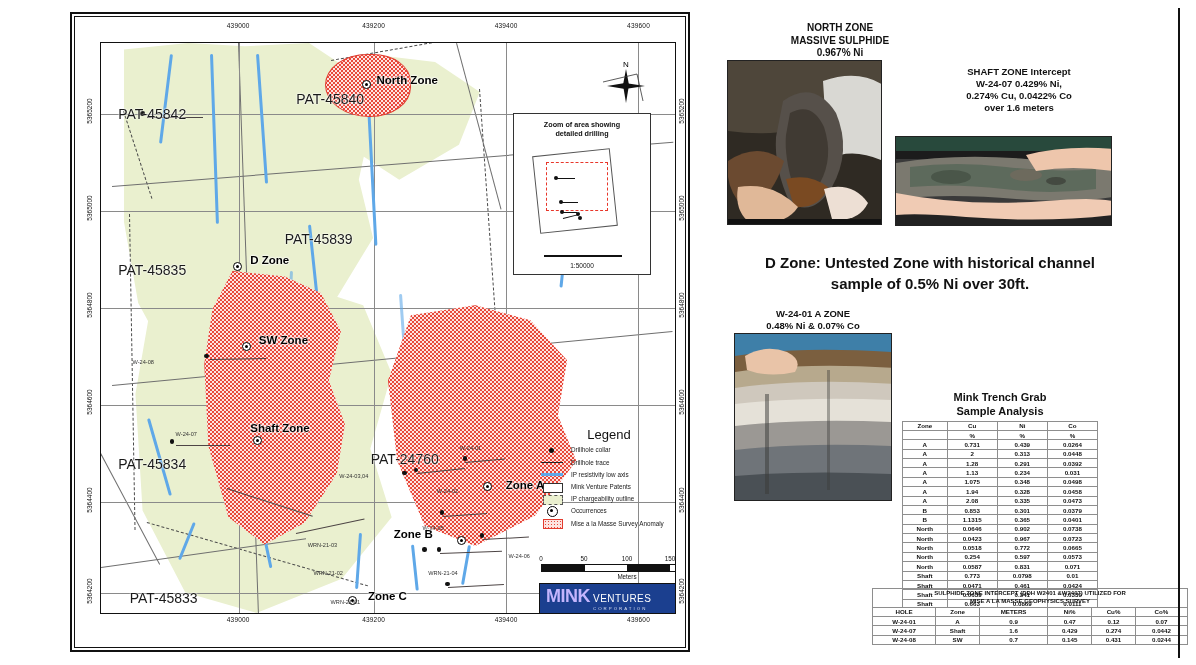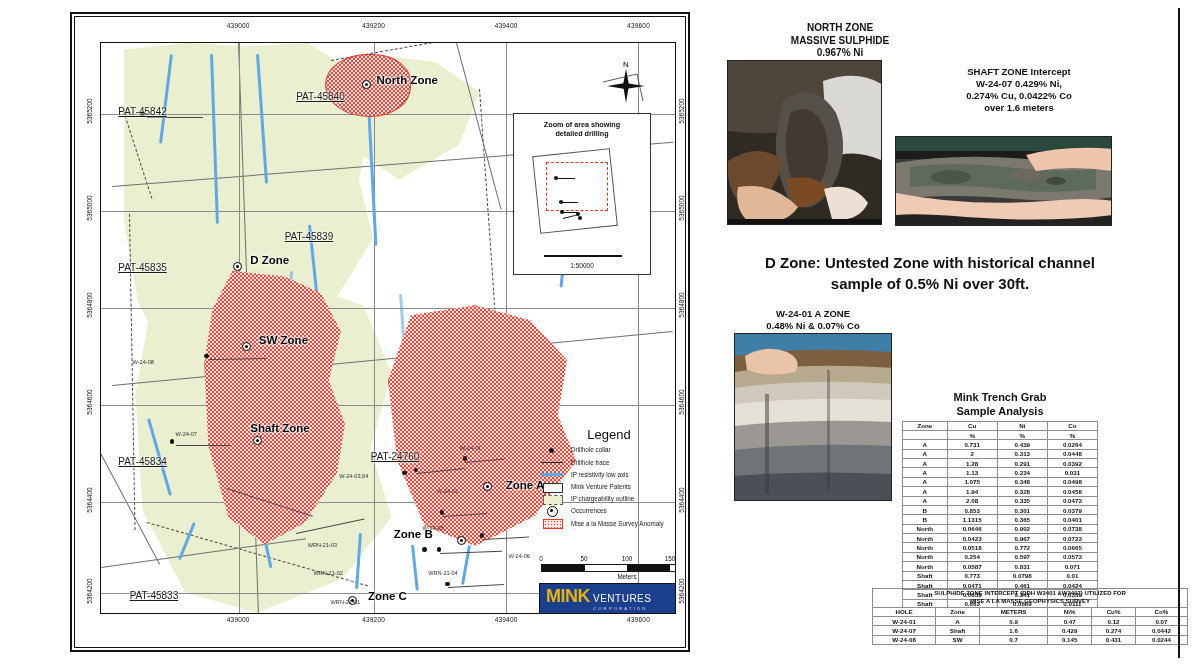--- a/index.html
+++ b/index.html
@@ -49,22 +49,22 @@
     background-color:#fde3e0;
     background-image:
       radial-gradient(#e8483a 0.8px, transparent 0.9px),
       radial-gradient(#e8483a 0.8px, transparent 0.9px);
     background-size:4px 4px, 4px 4px;
     background-position:0 0, 2px 2px;
   }
 
   .zone-label { position:absolute; font-weight:bold; font-size:11.5px; color:#000;
                 text-shadow:0 0 2px #fff,0 0 2px #fff,0 0 3px #fff; white-space:nowrap; }
-  .pat-label { position:absolute; font-size:10px; color:#1a1a1a; white-space:nowrap;
-               text-shadow:0 0 2px #fff,0 0 2px #fff;text-decoration:underline; }
+  .pat-label { position:absolute; font-size:14px; color:#1a1a1a; white-space:nowrap;
+               text-shadow:0 0 2px #fff,0 0 2px #fff; }
   .dh-label { position:absolute; font-size:5.6px; color:#333; white-space:nowrap; }
   .occ { position:absolute; width:9px; height:9px; border:1.2px solid #000; border-radius:50%; background:#fff;}
   .occ:after{ content:""; position:absolute; left:2px; top:2px; width:3px; height:3px; border-radius:50%; background:#000;}
   .collar { position:absolute; width:4.5px; height:4.5px; border-radius:50%; background:#111; }
   .trace { position:absolute; height:1px; background:#4d4545; transform-origin:0 50%; }
 
   
   #inset { position:absolute; left:412px; top:70px; width:138px; height:162px;
            background:#fff; border:1.6px solid #333; }
   #inset .title { text-align:center; font-size:7.2px; font-weight:bold; padding-top:6px; line-height:1.25; color:#111;}
@@ -99,21 +99,21 @@
   #scalebar { position:absolute; left:440px; top:512px; width:172px; }
   #scalebar .ticks { position:relative; height:9px; }
   #scalebar .ticks span { position:absolute; transform:translateX(-50%); font-size:6.3px; color:#111;}
   #scalebar .bar { display:flex; height:8px; border:1px solid #111; }
   #scalebar .bar i { flex:1; }
   #scalebar .units { text-align:center; font-size:6.3px; margin-top:1px; color:#111;}
 
   
   #titleblock { position:absolute; left:438px; top:540px; width:180px; border:1.2px solid #111; background:#fff; }
   #tb-logo { background:#1b3f8f; padding:3px 6px; display:flex; align-items:baseline; gap:3px; }
-  #tb-logo .mink { color:#eab308; font-weight:bold; font-size:18px; letter-spacing:-0.5px; line-height:1; }
+  #tb-logo .mink { color:#c4b5fd; font-weight:bold; font-size:18px; letter-spacing:-0.5px; line-height:1; }
   #tb-logo .vent { color:#fff; font-size:10px; line-height:1; letter-spacing:.5px; }
   #tb-logo .corp { color:#d5dced; font-size:4.4px; letter-spacing:2px; display:block; }
 
   
   #right-panel { position:absolute; left:710px; top:8px; width:478px; height:650px; }
   .cap { text-align:center; font-weight:bold; color:#111; line-height:1.25; }
 
   .photo { position:absolute; border:1px solid #222; overflow:hidden; }
   .ph-rock {
     background:

